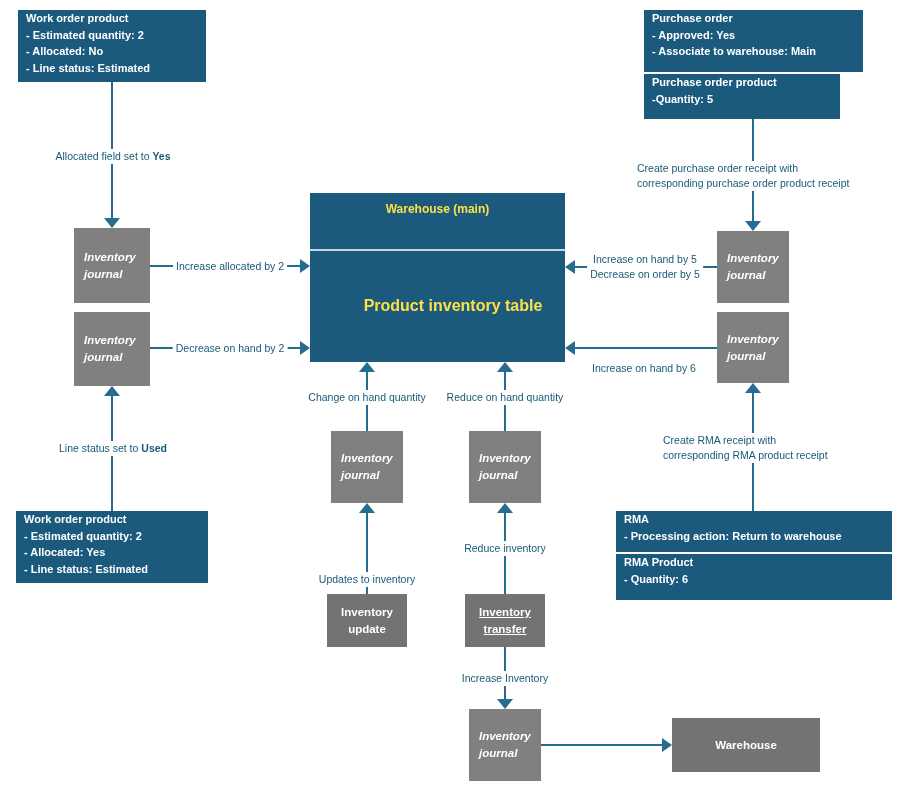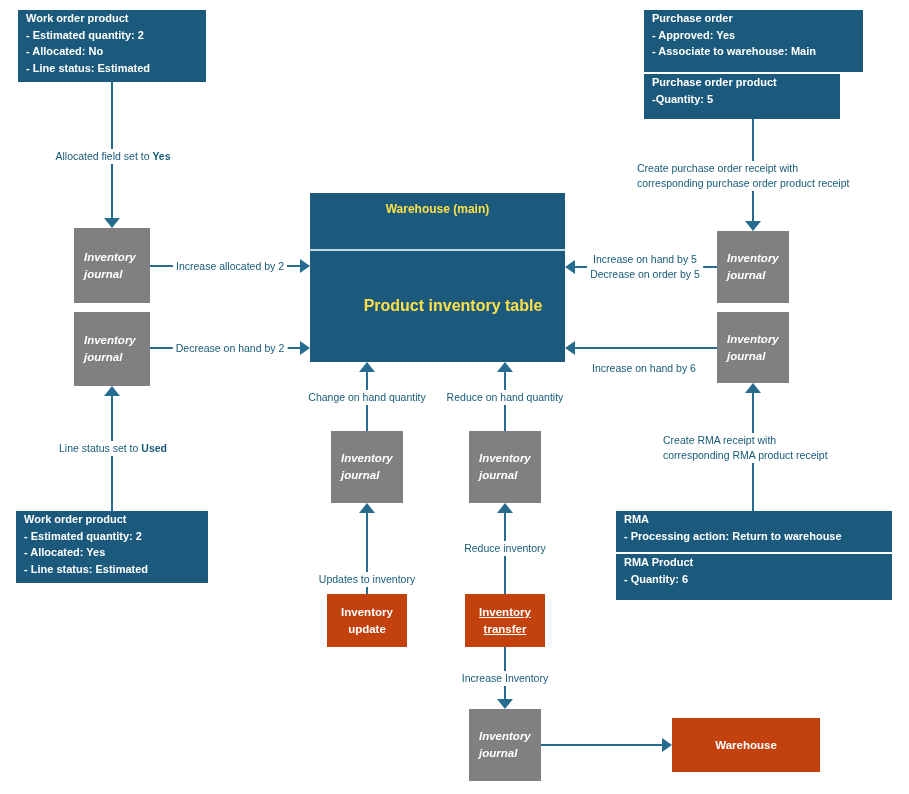--- a/index.html
+++ b/index.html
@@ -17,21 +17,21 @@
   .node .t { white-space:nowrap; }
   
   .journal {
     position:absolute; background:#808080; color:#ffffff;
     font-size:11.5px; font-weight:bold; line-height:1.45;
     display:flex; align-items:center; justify-content:center;
     text-align:left; box-sizing:border-box; padding:4px 10px;font-style:italic;
   }
   
   .tealbox {
-    position:absolute; background:#c2410c; color:#ffffff;
+    position:absolute; background:#737373; color:#ffffff;
     font-size:11.5px; font-weight:bold; line-height:1.45;
     display:flex; align-items:center; justify-content:center;
     text-align:center; box-sizing:border-box; padding:4px 10px;
   }
   
   .wh { position:absolute; left:310px; top:193px; width:255px; height:169px;
         background:#1b5a7d; color:#fde047; font-weight:bold; box-sizing:border-box; }
   .wh-title { height:56px; display:flex; justify-content:center; align-items:flex-start;
               padding-top:9px; box-sizing:border-box; font-size:12px; }
   .wh-div { height:2px; background:#c7d8e2; }

